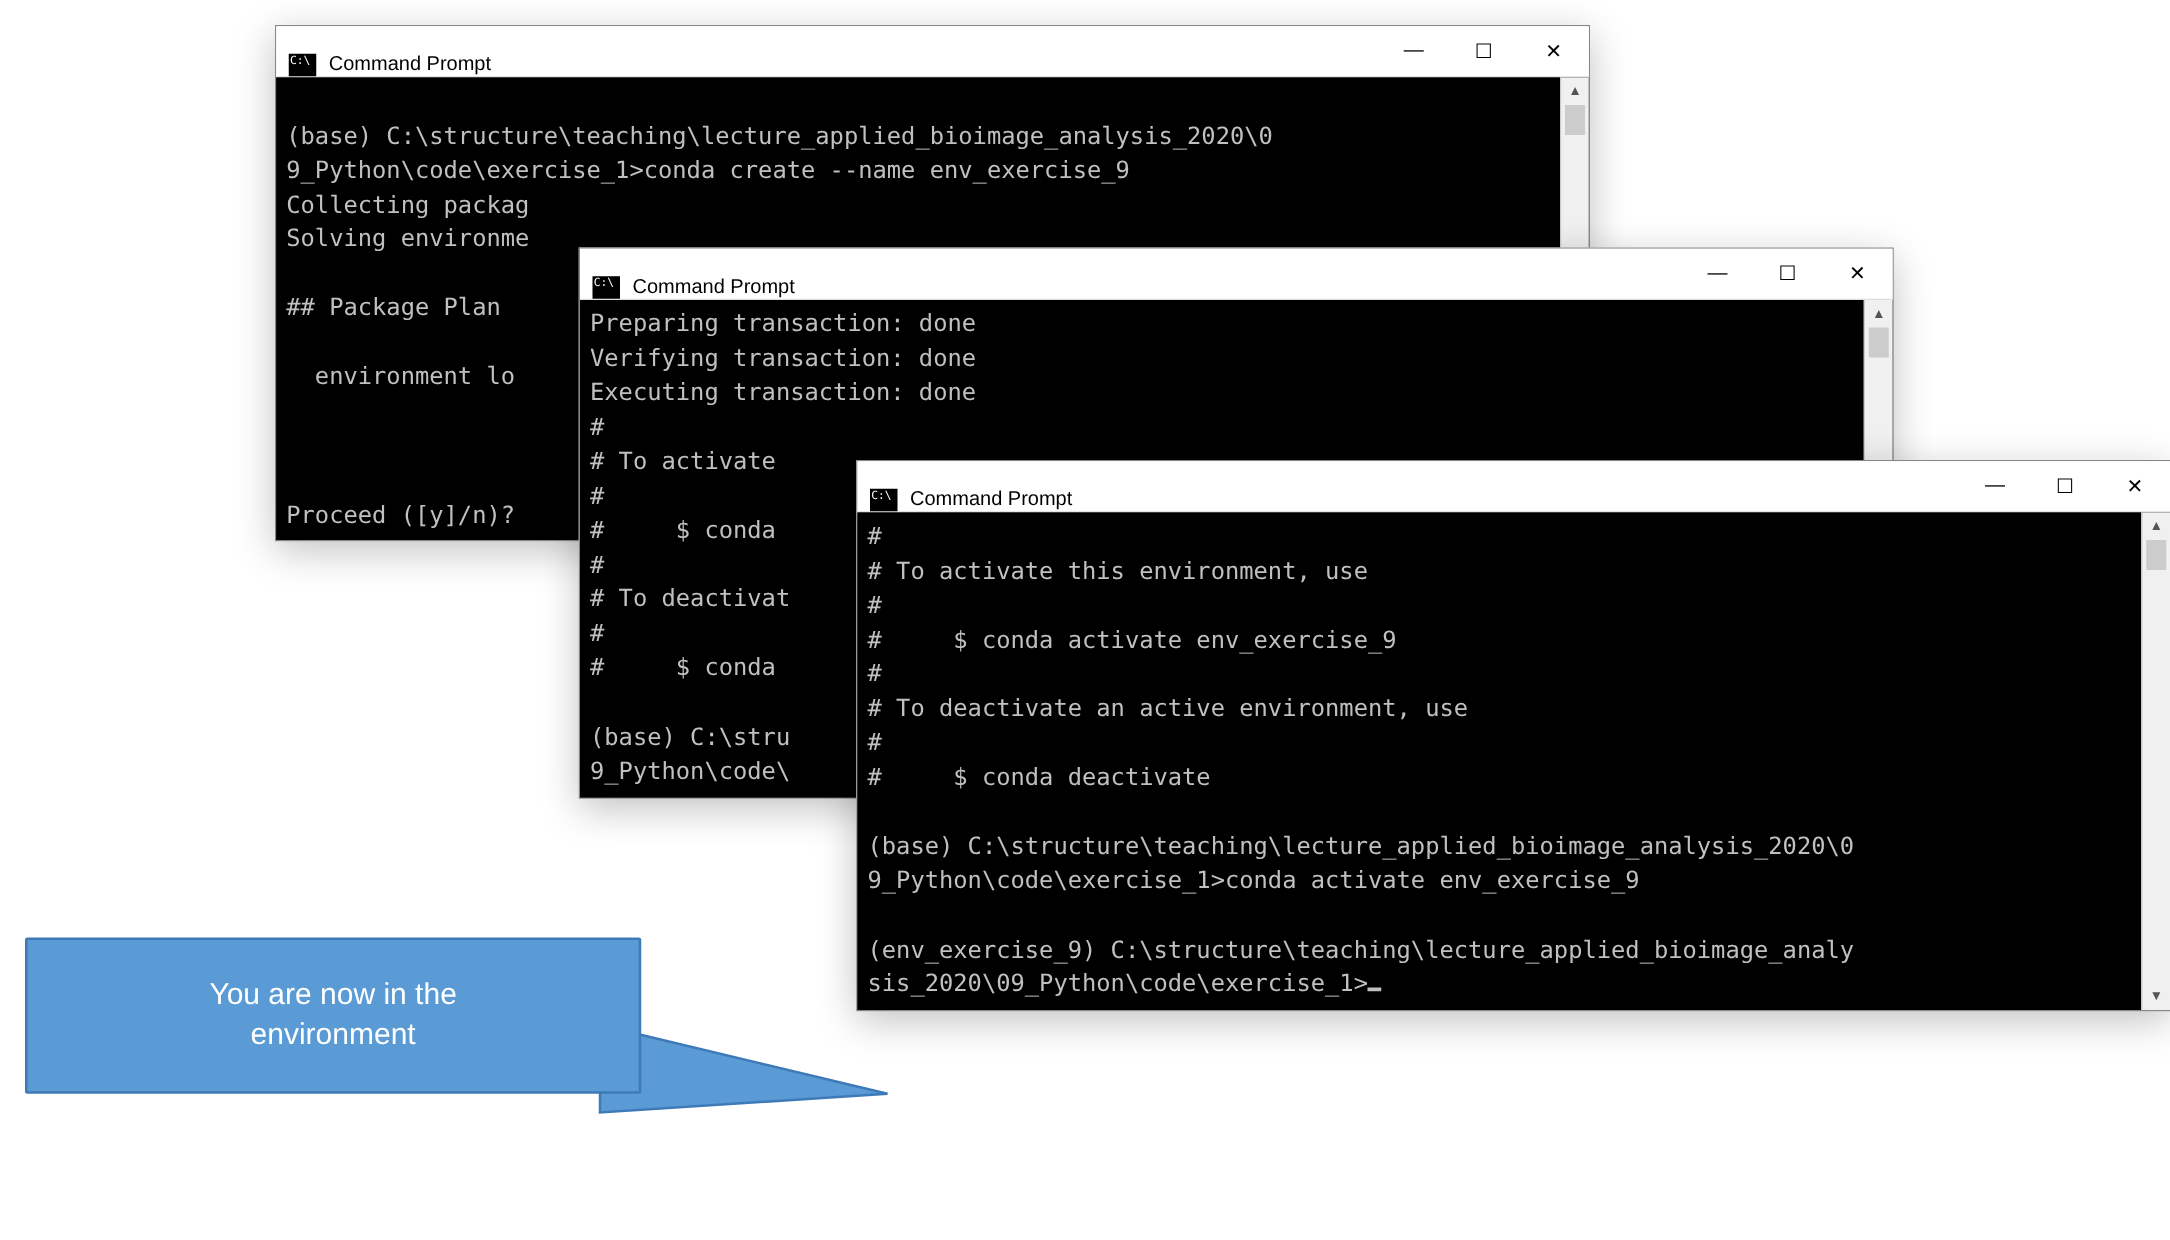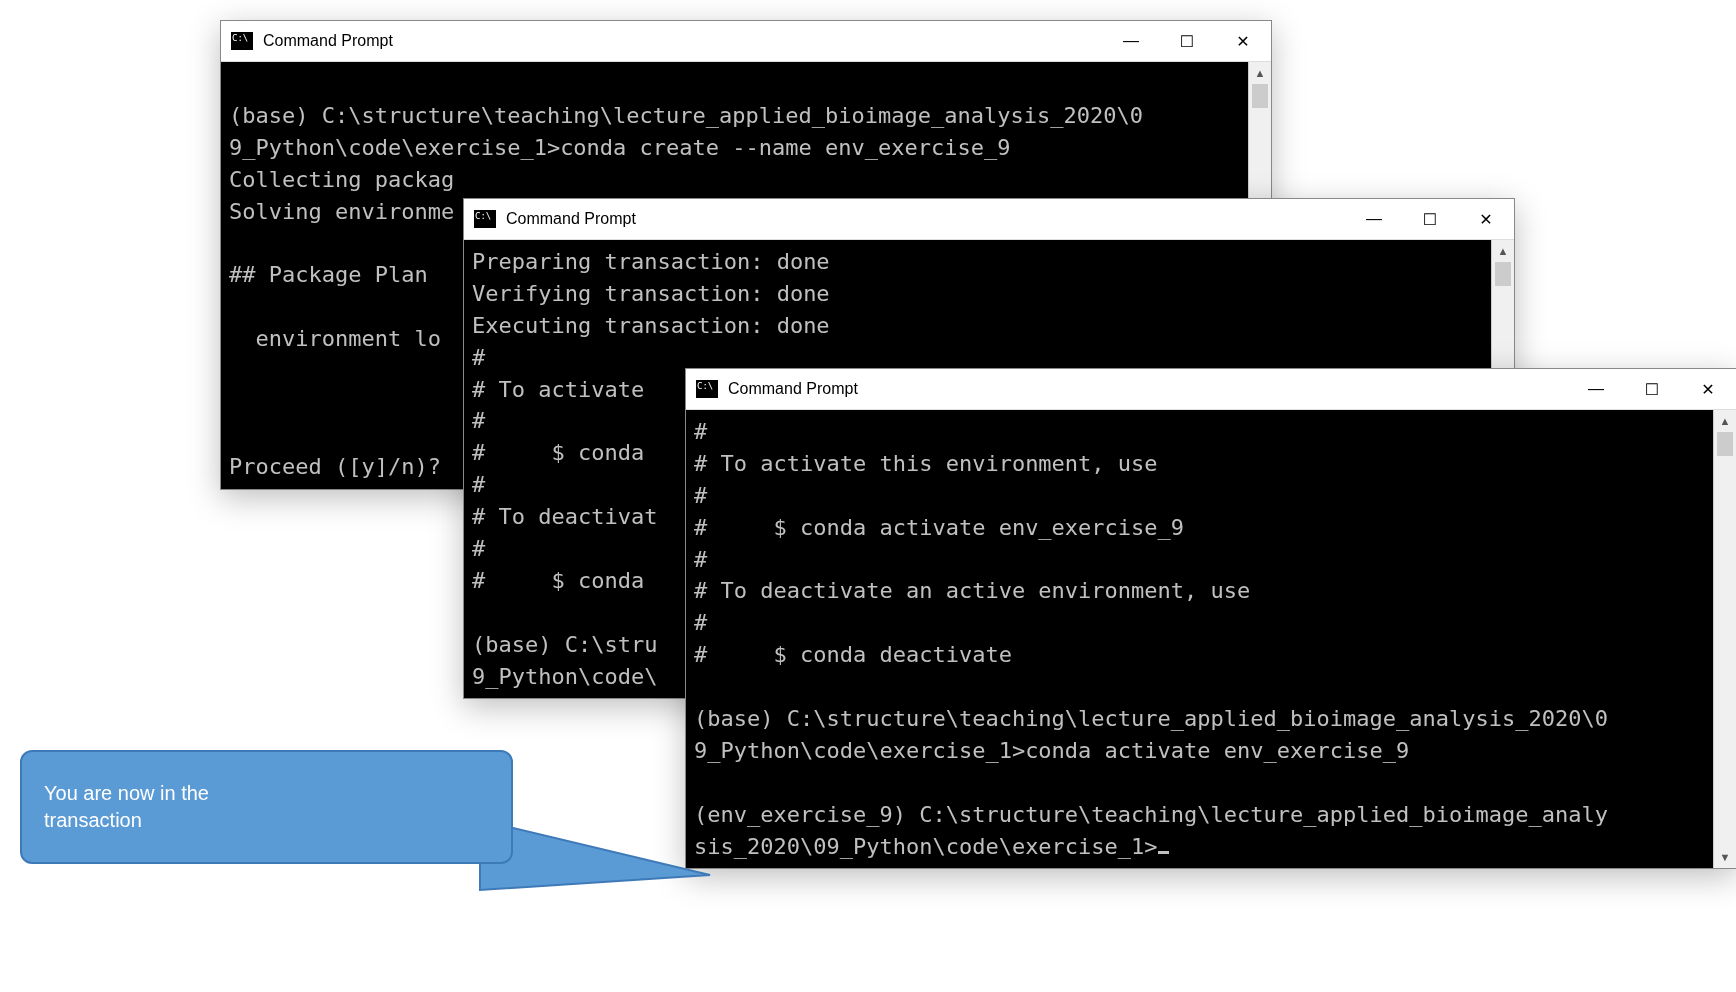--- a/index.html
+++ b/index.html
@@ -1,29 +1,29 @@
 <!DOCTYPE html>
 <html><head>
 <meta charset="utf-8">
 <style>
 body{margin:0;padding:0;width:1736px;height:992px;background:#fff;font-family:"Segoe UI",Tahoma,sans-serif;position:relative;overflow:hidden}
 .cmd-window{position:absolute;border:1px solid #888;background:#fff;box-shadow:0 8px 30px rgba(0,0,0,.25)}
-.titlebar{height:40px;background:#fff;display:flex;align-items:center;border-bottom:1px solid #ddd}
+.titlebar{height:40px;background:#fff;display:flex;align-items:flex-end;border-bottom:1px solid #ddd}
 .title-icon{width:22px;height:18px;margin:0 10px;background:#000;position:relative;display:inline-block}
 .title-icon::before{content:"C:\\";position:absolute;top:1px;left:1px;color:#fff;font-size:9px;font-family:Consolas,monospace}
 .title-text{font-size:16px;color:#000;flex:1}
 .ctrl-group{display:flex;height:100%}
 .ctrl{width:56px;height:100%;display:flex;align-items:center;justify-content:center;color:#000}
 .terminal-wrap{display:flex;background:#000}
-.terminal{flex:1;background:#000;color:#c0c0c0;font-family:Consolas,"Lucida Console",monospace;font-size:22px;line-height:1.45;padding:6px 8px;white-space:pre;overflow:hidden}
+.terminal{flex:1;background:#000;color:#c0c0c0;font-family:Consolas,"Lucida Console",monospace;font-size:19px;line-height:1.45;padding:6px 8px;white-space:pre;overflow:hidden}
 .scrollbar{width:22px;background:#f0f0f0;position:relative;border-left:1px solid #ccc}
 .scroll-arrow{width:100%;height:22px;display:flex;align-items:center;justify-content:center;color:#555;font-size:11px}
 .scroll-thumb{position:absolute;top:22px;left:3px;right:3px;height:24px;background:#ccc}
 .cursor{display:inline-block;width:11px;height:3px;background:#c0c0c0;vertical-align:baseline}
-.callout{position:absolute;background:#5b9bd5;border:2px solid #3e7ab8;border-radius:12px;color:#fff;font-size:20px;padding:28px 22px;line-height:1.35}
+.callout{position:absolute;background:#5b9bd5;border:2px solid #3e7ab8;border-radius:2px;color:#fff;font-size:24px;text-align:center;padding:28px 22px;line-height:1.35}
 svg.pointer{position:absolute;overflow:visible}
 </style>
 </head>
 <body>
 
 <div class="cmd-window" style="left:220px;top:20px;width:1050px">
   <div class="titlebar">
     <span class="title-icon"></span>
     <span class="title-text">Command Prompt</span>
     <div class="ctrl-group">
@@ -136,14 +136,14 @@
     </div>
   </div>
 </div>
 
 <svg class="pointer" style="left:480px;top:820px" width="250" height="100">
   <polygon points="0,0 230,55 0,70" fill="#5b9bd5" stroke="#3e7ab8" stroke-width="2"></polygon>
 </svg>
 
 <div class="callout" style="left:20px;top:750px;width:445px">
   <div>You are now in the</div>
-  <div>transaction</div>
+  <div>environment</div>
 </div>
 
 </body></html>

